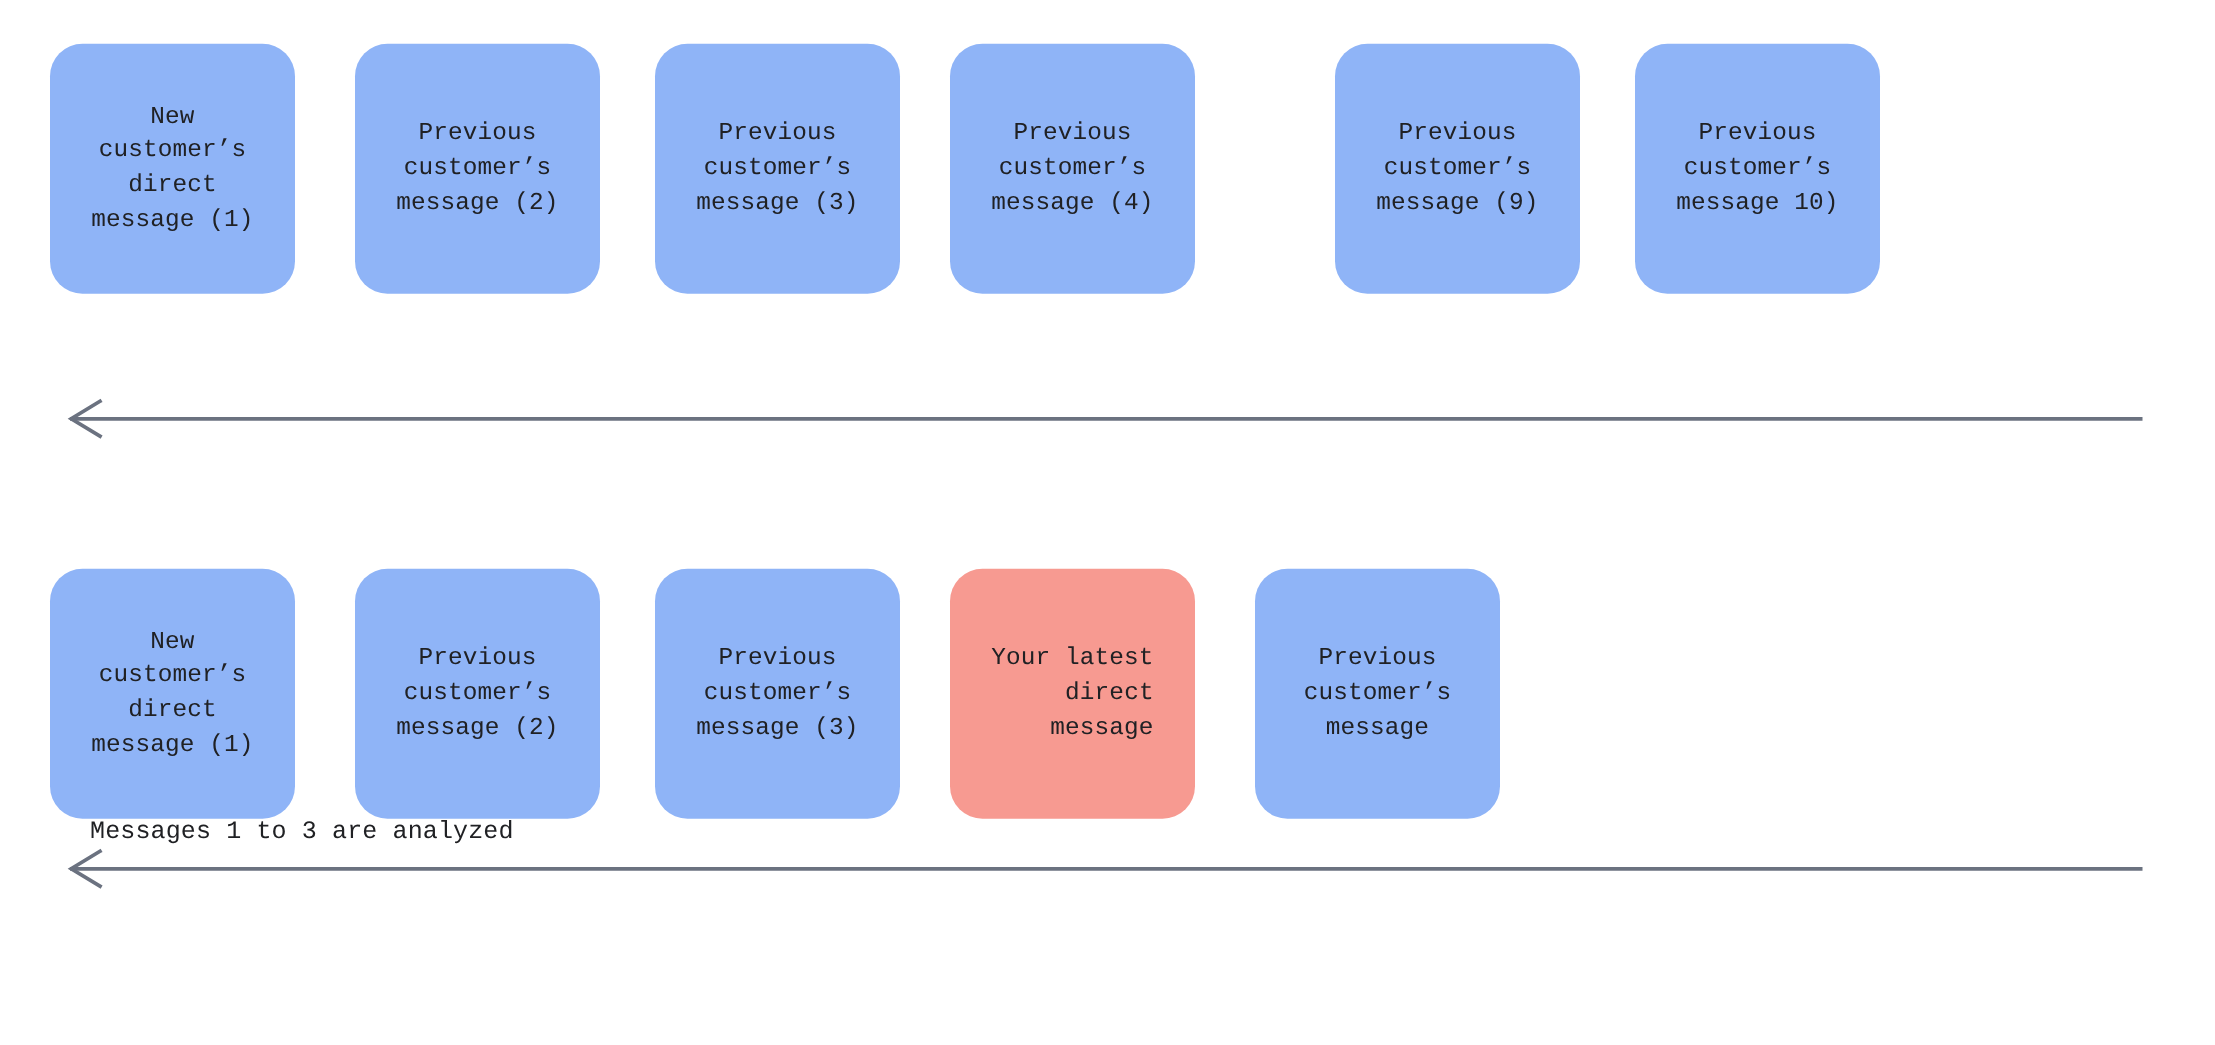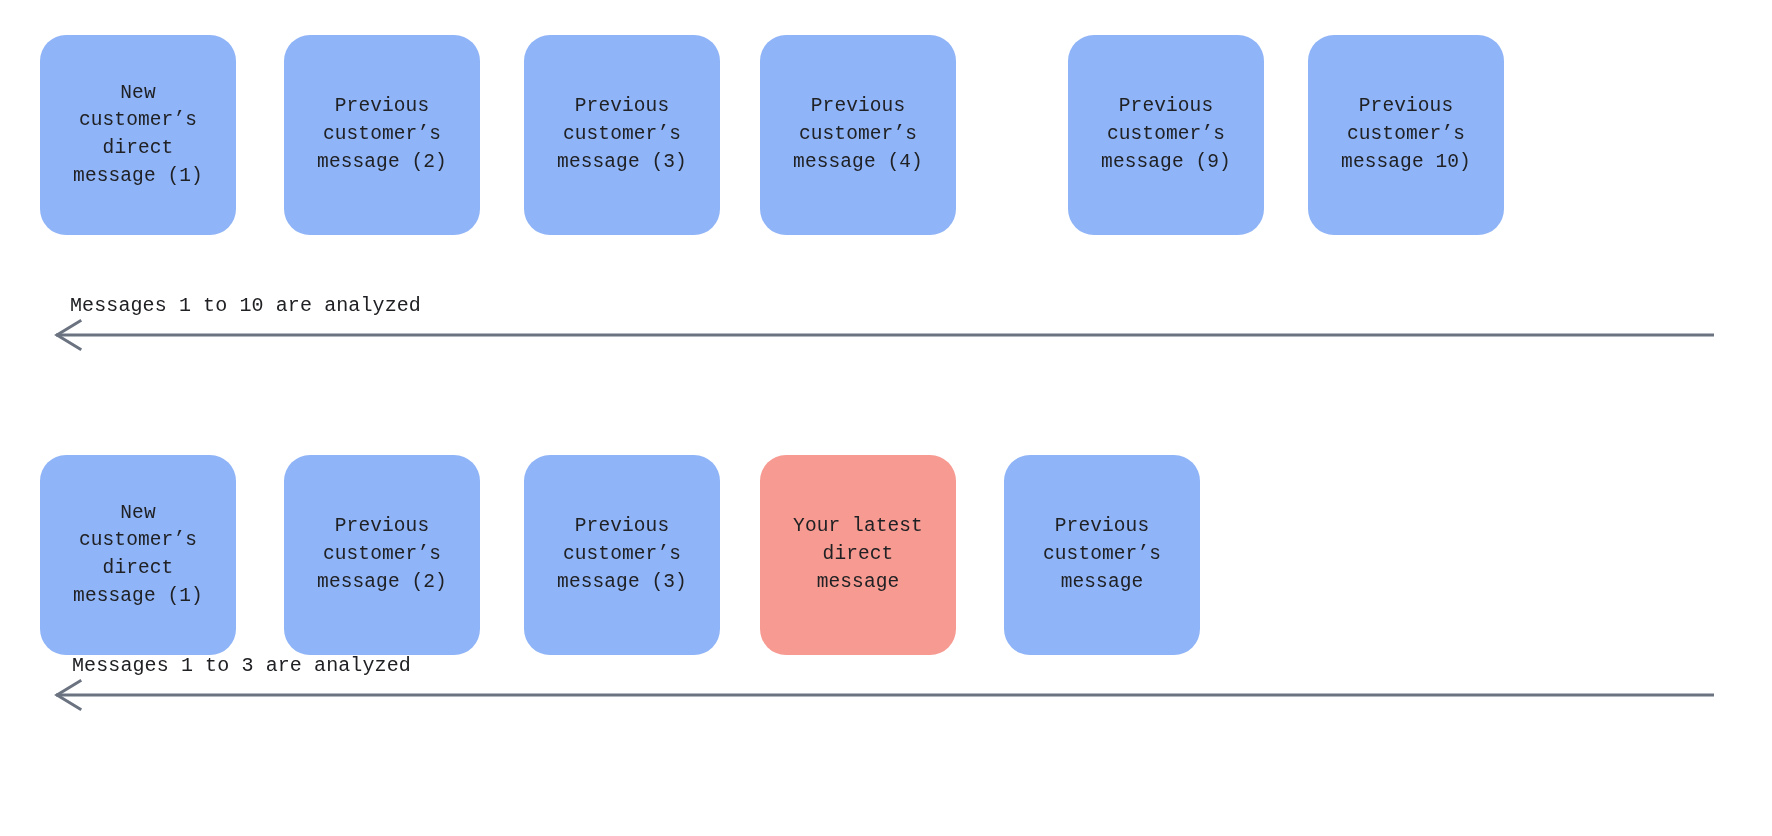--- a/index.html
+++ b/index.html
@@ -114,21 +114,20 @@
     <span class="card-label">Previous
 customer’s
 message (9)</span>
   </div>
   <div class="card card-blue" style="left:1308px; top:35px;">
     <span class="card-label">Previous
 customer’s
 message 10)</span>
   </div>
 
-  <div class="caption" style="left:70px; top:293px;">Messages 1 to 10 are analyzed</div>
 
   <svg class="arrow" style="top:315px;" width="1772" height="40" viewBox="0 0 1772 40">
     <line x1="56" y1="20" x2="1714" y2="20" stroke="#6B7280" stroke-width="3"></line>
     <polyline points="80,6 57,20 80,34" fill="none" stroke="#6B7280" stroke-width="3" stroke-linecap="square" stroke-linejoin="miter"></polyline>
   </svg>
 
   <div class="card card-blue" style="left:40px;  top:455px;">
     <span class="card-label">New
 customer’s
 direct
@@ -137,21 +136,21 @@
   <div class="card card-blue" style="left:284px; top:455px;">
     <span class="card-label">Previous
 customer’s
 message (2)</span>
   </div>
   <div class="card card-blue" style="left:524px; top:455px;">
     <span class="card-label">Previous
 customer’s
 message (3)</span>
   </div>
-  <div class="card card-red" style="left:760px; top:455px;">
+  <div class="card card-red" style="left:760px; top:455px;text-align:right;">
     <span class="card-label">Your latest
 direct
 message</span>
   </div>
   <div class="card card-blue" style="left:1004px; top:455px;">
     <span class="card-label">Previous
 customer’s
 message</span>
   </div>
 

